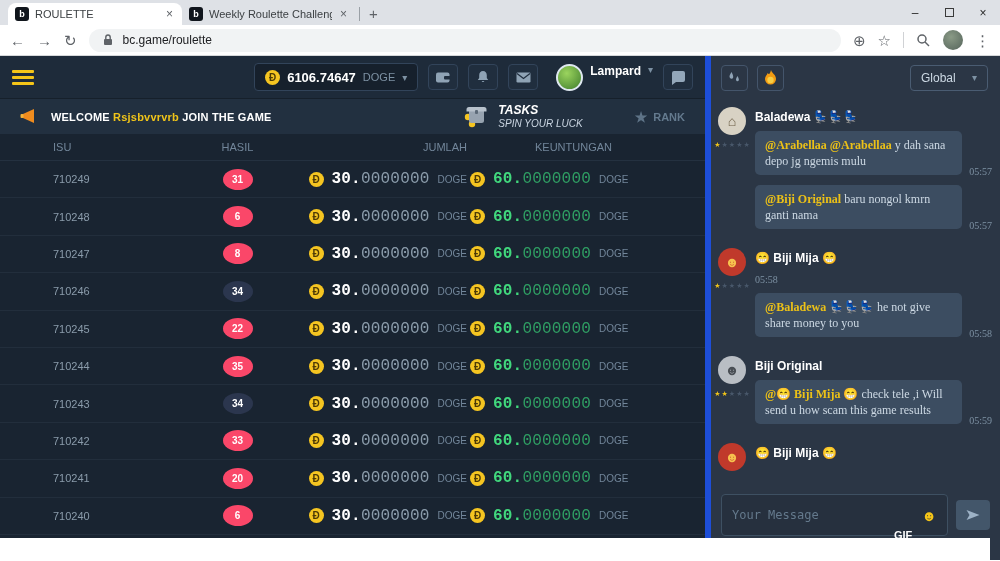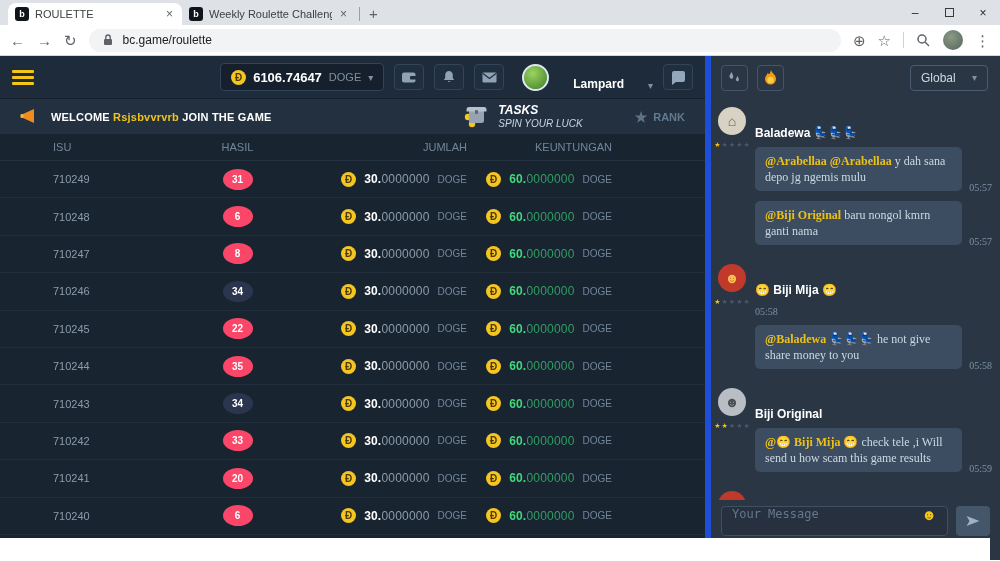--- a/index.html
+++ b/index.html
@@ -43,21 +43,21 @@
   .hdr-cluster { margin-left:auto; display:flex; align-items:center; gap:10px; }
   .balance-pill { display:flex; align-items:center; gap:7px; background:#16202c;
                   border:1px solid #32445a; border-radius:4px; height:28px; padding:0 10px; }
   .coin { width:15px; height:15px; min-width:15px; border-radius:50%; background:#f5c521;
           color:#4d3a06; font-weight:bold; font-size:10px; display:grid; place-items:center; }
   .balance-num { font-size:13px; font-weight:bold; color:#fff; }
   .balance-cur { font-size:11px; color:#7d91a3; }
   .caret { color:#7d91a3; font-size:10px; }
   .icon-btn { width:30px; height:26px; border:1px solid #32445a; border-radius:4px;
               background:#202e3e; display:grid; place-items:center; }
-  .user { display:flex; align-items:flex-end; gap:24px; margin-left:8px; }
+  .user { display:flex; align-items:flex-start; gap:7px; margin-left:8px; }
   .avatar-sm { width:27px; height:27px; border-radius:50%; border:2px solid #dfe8f0;
                background:radial-gradient(circle at 38% 32%, #9bd45e, #3f7d2c); }
   .user-name { font-size:12px; font-weight:bold; }
 
   .banner { height:35px; background:#223040; display:flex; align-items:center;
             padding:0 20px; font-size:11px; }
   .banner-left { display:flex; align-items:center; gap:13px; }
   .welcome-line { font-weight:bold; letter-spacing:.2px; }
   .welcome-name { color:#f0c419; }
   .tasks { margin-left:auto; display:flex; align-items:center; gap:9px; margin-right:52px; }
@@ -75,21 +75,21 @@
   .c4 { text-align:right; padding-right:93px; }
 
   .trow { height:37.4px; display:grid; grid-template-columns:185px 105px 180px 235px;
           align-items:center; border-bottom:1px solid #222e3c; font-size:11px; }
   .bet-id { color:#8b9cab; }
   .badge { width:30px; height:21px; border-radius:50%; color:#fff; font-size:10px;
            font-weight:bold; display:inline-grid; place-items:center; }
   .badge.red { background:#fa4769; }
   .badge.dark { background:#2b364e; }
   .money { display:inline-flex; align-items:center; gap:8px; }
-  .amt { font-size:12px; letter-spacing:.2px; }
+  .amt { font-size:16px; letter-spacing:.2px;font-family:Liberation Mono, monospace; }
   .amt b { color:#fff; font-weight:bold; font-style:normal; }
   .amt i { color:#8b9cab; font-style:normal; }
   .amt.green b { color:#41d87d; }
   .amt.green i { color:#2f9e63; }
   .cur { color:#72869a; font-size:10px; }
 
   
   .chat { flex:1; background:#2b3645; border-left:6px solid #1d4ed8;
           display:flex; flex-direction:column; min-width:0; }
   .chat-header { height:43px; display:flex; align-items:center; gap:9px; padding:0 12px 0 10px; }
@@ -97,30 +97,30 @@
                   display:grid; place-items:center; }
   .global-btn { margin-left:auto; display:flex; align-items:center; justify-content:space-between;
                 border:1px solid #4a5c72; border-radius:4px; height:26px; padding:0 10px;
                 color:#cdd9e4; font-size:12px; width:78px; }
   .chat-body { flex:1; overflow:hidden; padding:8px 8px 0 6px; }
   .group { display:flex; gap:8px; margin-bottom:9px; }
   .gleft { width:30px; min-width:30px; display:flex; flex-direction:column; align-items:center; gap:6px; }
   .avatar { width:28px; height:28px; border-radius:50%; display:grid; place-items:center; font-size:14px; }
   .stars { display:flex; gap:1px; font-size:7px; color:#49586b; letter-spacing:0; }
   .stars .on { color:#f0c419; }
-  .gright { flex:1; min-width:0;margin-top:16px; }
+  .gright { flex:1; min-width:0; }
   .uname { font-size:12px; font-weight:bold; color:#fff; margin:3px 0 7px; }
   .brow { display:flex; align-items:flex-end; gap:7px; margin-bottom:10px;font-family:Liberation Serif, serif; }
   .bubble { background:#3c4d61; border-radius:5px; padding:6px 10px; font-size:12px;
             line-height:16px; color:#cdd9e4; max-width:218px; }
   .mention { color:#ecc117; font-weight:bold; }
   .time { font-size:10px; color:#7d91a3; transform:translateY(2px); white-space:nowrap; }
   .chat-input-row { display:flex; gap:8px; padding:6px 10px 24px 10px; align-items:center; }
-  .msg-box { flex:1; height:30px; border:1px solid #3e5062; border-radius:4px; background:#26303e;
-             display:flex; align-items:flex-start; padding:0 10px; gap:9px; }
+  .msg-box { flex:1; height:42px; border:1px solid #3e5062; border-radius:4px; background:#26303e;
+             display:flex; align-items:center; padding:0 10px; gap:9px; }
   .msg-input { flex:1; min-width:0; background:transparent; border:none; outline:none;
                color:#cfdce8; font-family:"DejaVu Sans Mono", monospace; font-size:12px; }
   .msg-input::placeholder { color:#64798c; }
   .gif { font-weight:bold; font-size:11px; color:#fff;margin-top:40px; }
   .smiley { color:#f5c518; font-size:15px; line-height:1; }
   .send-btn { width:46px; height:30px; background:#43566a; border-radius:4px;
               display:grid; place-items:center; }
   .bottom-strip { position:absolute; left:0; right:10px; bottom:0; height:22px;
                   background:#fff; z-index:40; }
   svg { display:block; }

